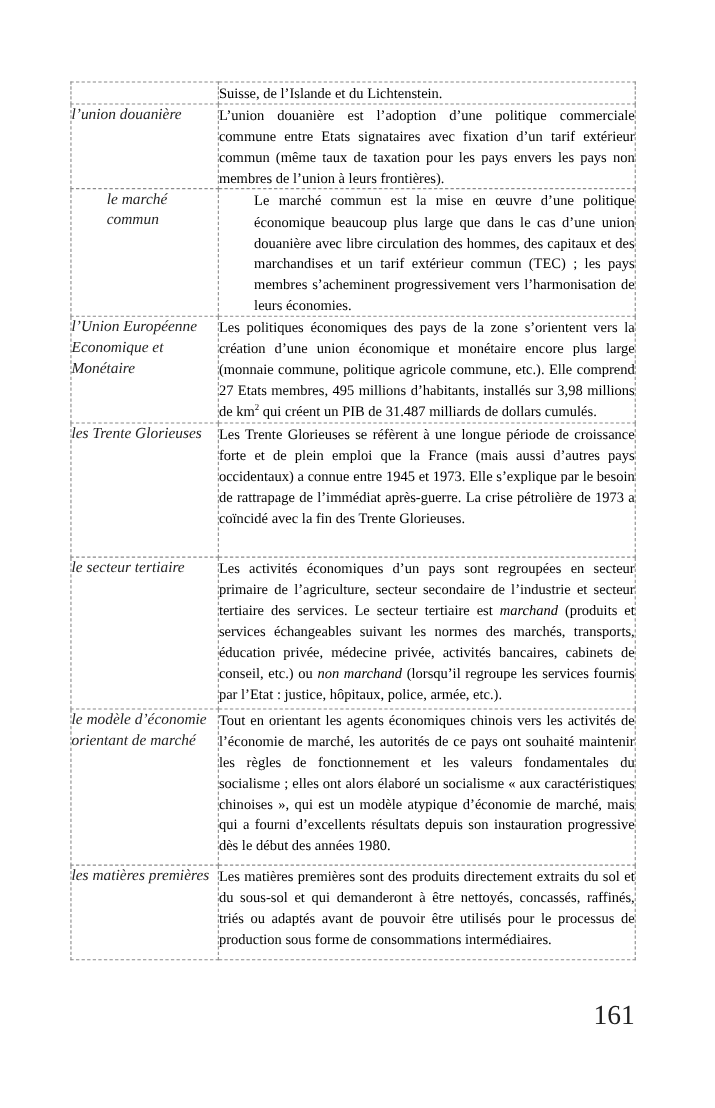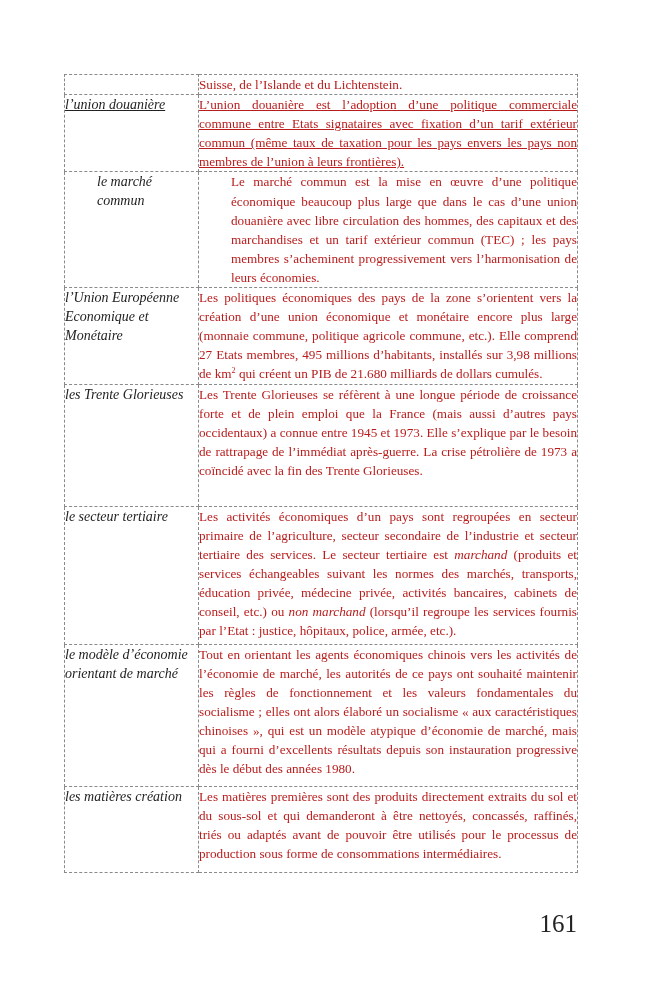--- a/index.html
+++ b/index.html
@@ -4,26 +4,26 @@
 <style>
   html, body { margin: 0; padding: 0; background: #ffffff; }
   body { width: 650px; height: 1007px; position: relative; overflow: hidden;
          font-family: "Liberation Serif", "DejaVu Serif", serif; color: #1a1a1a; }
   .glossary { position: absolute; left: 64px; top: 74px; width: 513px;
               border-collapse: collapse; table-layout: fixed; }
   .glossary td { border: 1px dashed #8a8a8a; vertical-align: top; padding: 0; }
   .glossary col.c-term { width: 134px; }
   .glossary col.c-def { width: 379px; }
   .term { font-style: italic; font-size: 14px; line-height: 19px; padding: 2px 4px 2px 5px; color: #222; }
-  .def { font-size: 13.2px; line-height: 19.1px; text-align: justify; padding: 1px 5px 2px 8px; color: #b91c1c; }
+  .def { font-size: 13.2px; line-height: 19.1px; text-align: justify; padding: 1px 5px 2px 8px; color: #000000; }
   .def .small { font-size: 9px; font-style: italic; }
   .def sup { font-size: 8px; line-height: 0; }
   .def em { }
   tr.r0 td { height: 19px; }
-  tr.r1 td { height: 74px; text-decoration: underline; }
+  tr.r1 td { height: 74px; }
   tr.r2 td { height: 92px; padding-left: 32px; }
   tr.r3 td { height: 93px; }
   tr.r4 td { height: 121px; }
   tr.r5 td { height: 137px; margin-top: 31px; }
   tr.r6 td { height: 141px; }
   tr.r7 td { height: 85px; }
   tr.r8 td { height: 51px; }
   .page-number { position: absolute; right: 73px; top: 910px; font-size: 25px; color: #222; }
 </style>
 </head>
@@ -42,34 +42,34 @@
     <tr class="r1">
       <td class="term">l’union douanière</td>
       <td class="def">L’union douanière est l’adoption d’une politique commerciale commune entre Etats signataires avec fixation d’un tarif extérieur commun (même taux de taxation pour les pays envers les pays non membres de l’union à leurs frontières).</td>
     </tr>
     <tr class="r2">
       <td class="term">le marché commun</td>
       <td class="def">Le marché commun est la mise en œuvre d’une politique économique beaucoup plus large que dans le cas d’une union douanière avec libre circulation des hommes, des capitaux et des marchandises et un tarif extérieur commun (TEC) ; les pays membres s’acheminent progressivement vers l’harmonisation de leurs économies.</td>
     </tr>
     <tr class="r3">
       <td class="term">l’Union Européenne Economique et Monétaire</td>
-      <td class="def"><span>Les politiques économiques des pays de la zone s’orientent vers la création d’une union économique et monétaire encore plus large (monnaie commune, politique agricole commune, etc.). Elle comprend 27 Etats membres, 495 millions d’habitants, installés sur 3,98 millions de km</span><sup>2</sup><span> qui créent un PIB de 21.680 milliards de dollars cumulés.</span></td>
+      <td class="def"><span>Les politiques économiques des pays de la zone s’orientent vers la création d’une union économique et monétaire encore plus large (monnaie commune, politique agricole commune, etc.). Elle comprend 27 Etats membres, 495 millions d’habitants, installés sur 3,98 millions de km</span><sup>2</sup><span> qui créent un PIB de 31.487 milliards de dollars cumulés.</span></td>
     </tr>
     <tr class="r4">
       <td class="term">les Trente Glorieuses</td>
       <td class="def">Les Trente Glorieuses se réfèrent à une longue période de croissance forte et de plein emploi que la France (mais aussi d’autres pays occidentaux) a connue entre 1945 et 1973. Elle s’explique par le besoin de rattrapage de l’immédiat après-guerre. La crise pétrolière de 1973 a coïncidé avec la fin des Trente Glorieuses.</td>
     </tr>
     <tr class="r5">
       <td class="term">le secteur tertiaire</td>
       <td class="def"><span>Les activités économiques d’un pays sont regroupées en secteur primaire de l’agriculture, secteur secondaire de l’industrie et secteur tertiaire des services. Le secteur tertiaire est </span><em>marchand</em><span> (produits et services échangeables suivant les normes des marchés, transports, éducation privée, médecine privée, activités bancaires, cabinets de conseil, etc.) ou </span><em>non marchand</em><span> (lorsqu’il regroupe les services fournis par l’Etat : justice, hôpitaux, police, armée, etc.).</span></td>
     </tr>
     <tr class="r6">
       <td class="term">le modèle d’économie orientant de marché</td>
       <td class="def">Tout en orientant les agents économiques chinois vers les activités de l’économie de marché, les autorités de ce pays ont souhaité maintenir les règles de fonctionnement et les valeurs fondamentales du socialisme ; elles ont alors élaboré un socialisme « aux caractéristiques chinoises », qui est un modèle atypique d’économie de marché, mais qui a fourni d’excellents résultats depuis son instauration progressive dès le début des années 1980.</td>
     </tr>
     <tr class="r7">
-      <td class="term">les matières création</td>
+      <td class="term">les matières premières</td>
       <td class="def">Les matières premières sont des produits directement extraits du sol et du sous-sol et qui demanderont à être nettoyés, concassés, raffinés, triés ou adaptés avant de pouvoir être utilisés pour le processus de production sous forme de consommations intermédiaires.</td>
     </tr>
   </tbody>
 </table>
 
 <div class="page-number">161</div>
 
 </body></html>

